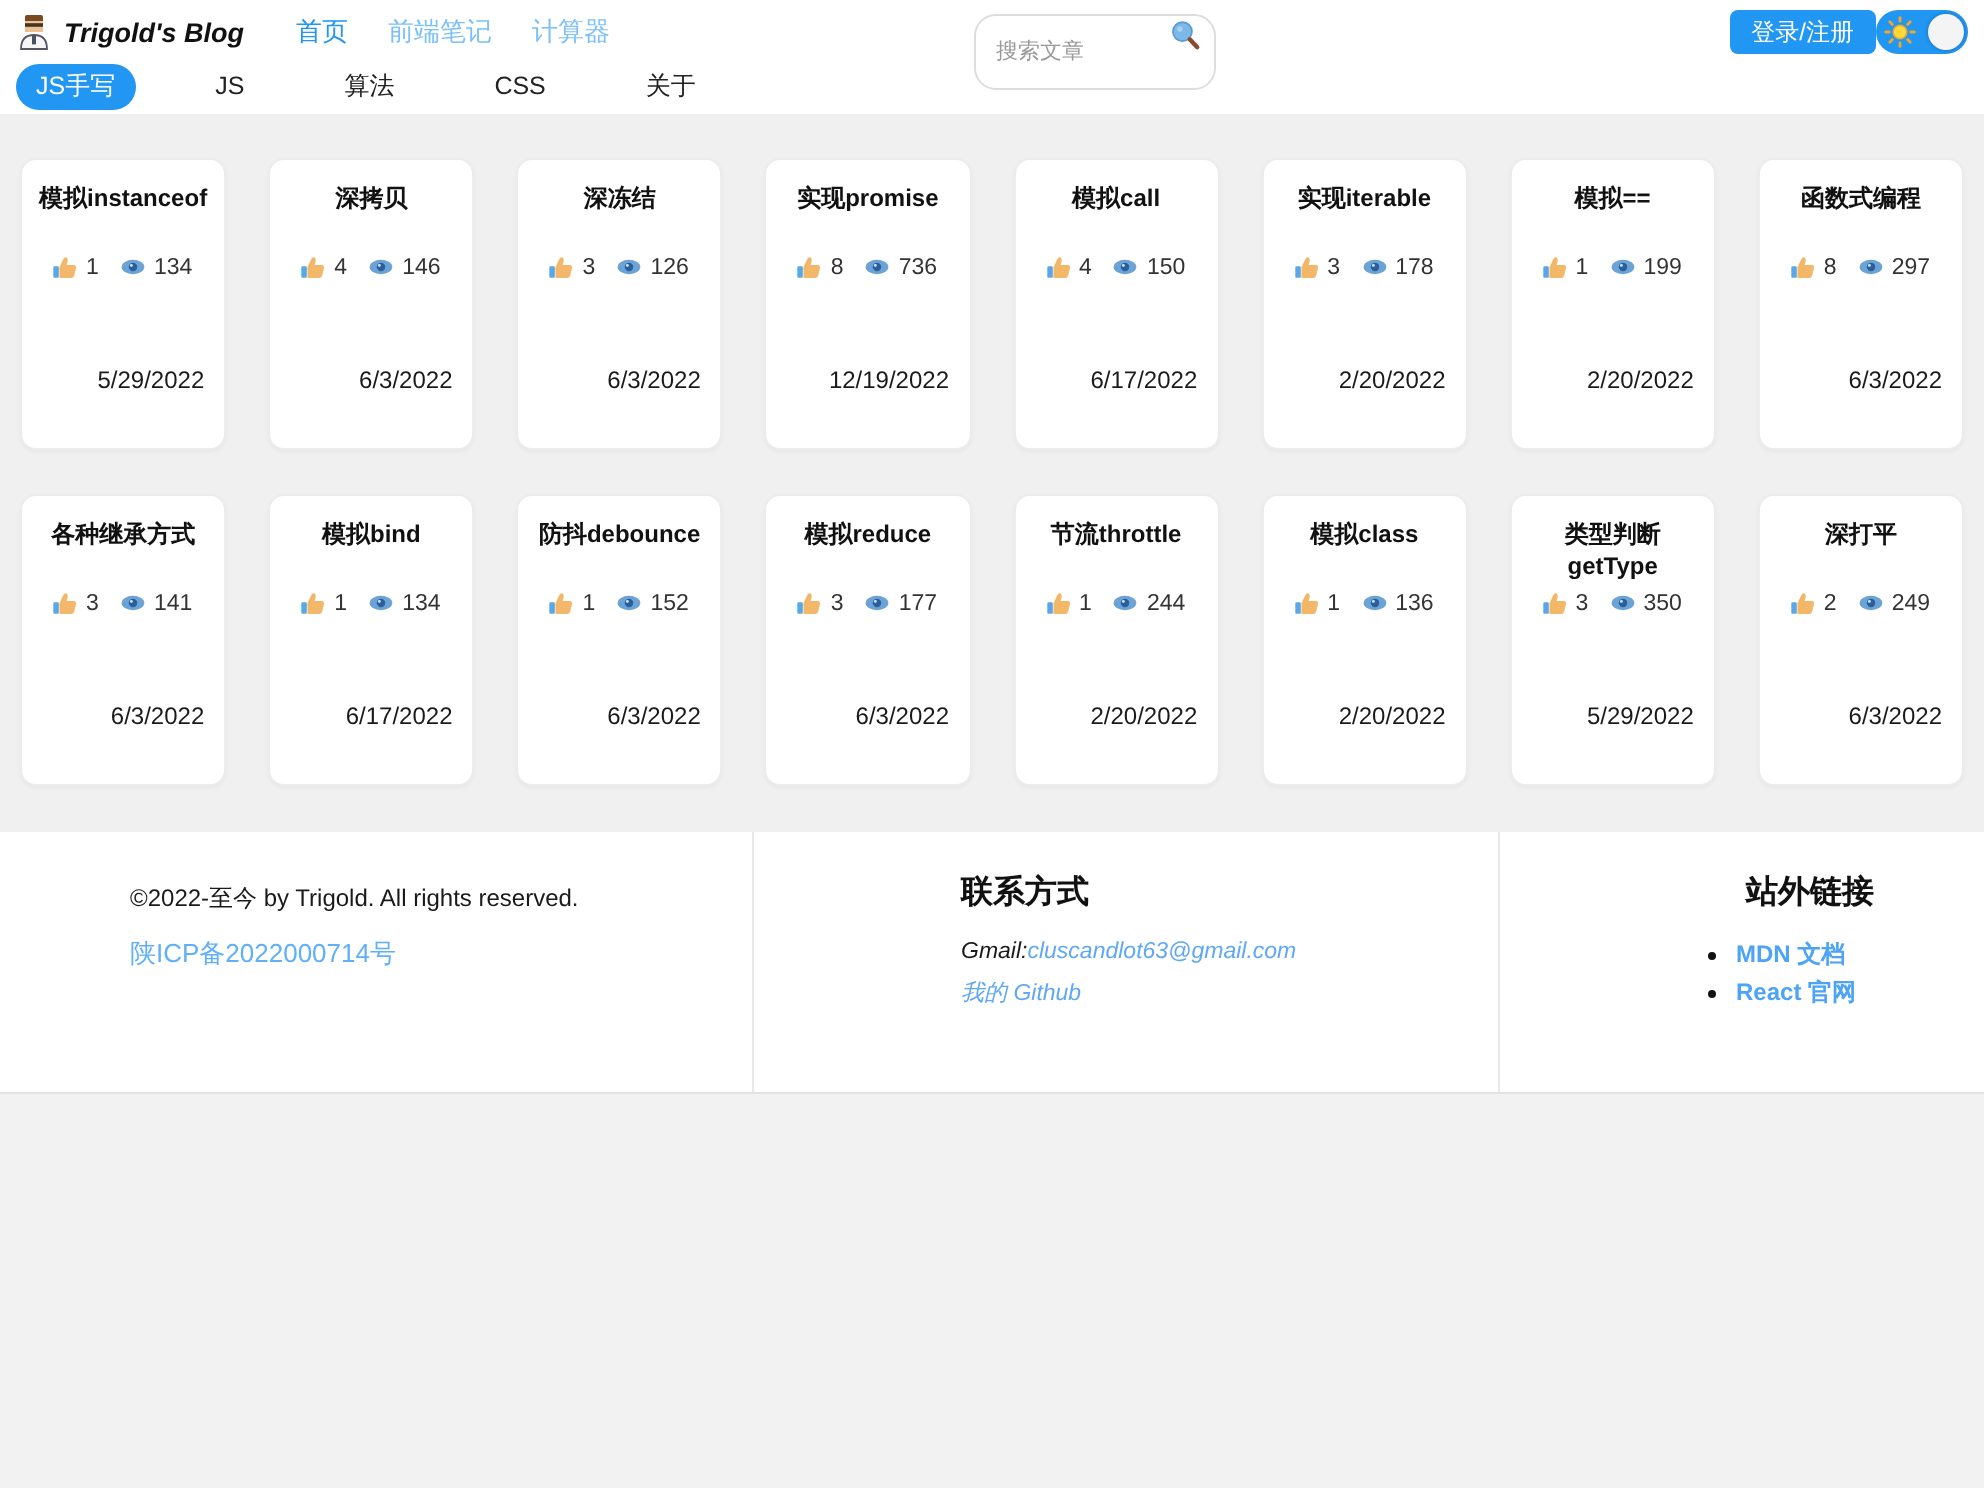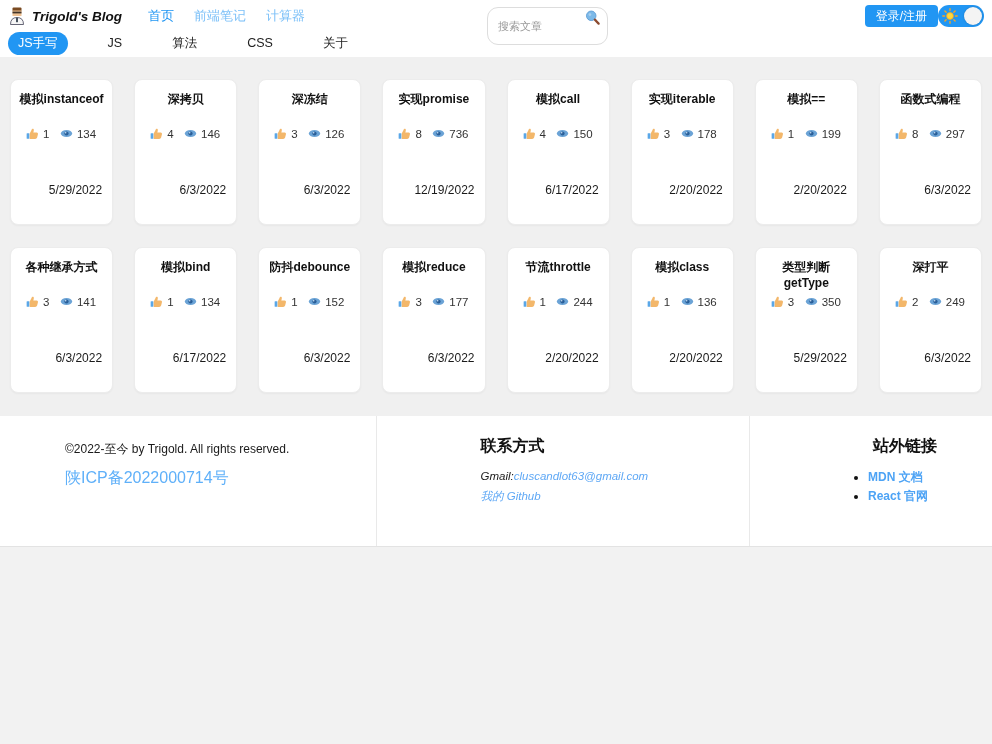--- a/index.html
+++ b/index.html
@@ -41,21 +41,21 @@
   .stat svg { width:13px; height:13px; }
   .card-date { position:absolute; right:10px; bottom:27px; font-size:12px; color:#1a1a1a; }
 
   
   .footer { background:#fff; height:130px; display:flex; flex:0 0 auto; }
   .footer-col { padding-top:18px; }
   .footer-col.c1 { width:377px; border-right:1px solid #e9e9e9; }
   .footer-col.c2 { width:373px; border-right:1px solid #e9e9e9; }
   .footer-col.c3 { width:242px; }
   .copyright-block { margin:7px 0 0 65px; font-size:12px; color:#1a1a1a; }
-  .icp-link { display:inline-block; margin-top:10px; color:#5fb0f9; font-size:16px; text-decoration:none; cursor:pointer; }
+  .icp-link { display:inline-block; margin-top:10px; color:#5fb0f9; font-size:13px; text-decoration:none; cursor:pointer; }
   .contact-block { width:165px; margin:2px auto 0 auto; }
   .footer-heading { font-size:16px; font-weight:bold; color:#111; }
   .contact-line { margin-top:13px; font-size:11.5px; font-style:italic; }
   .gmail-label { color:#1a1a1a; }
   .contact-link { color:#5fa8f5; text-decoration:none; cursor:pointer; font-style:italic; }
   .github-line { margin-top:7px; font-size:11.5px; }
   .external-block { width:110px; margin:2px 32px 0 auto; }
   .external-block .footer-heading { text-align:center; white-space:nowrap; }
   .ext-list { margin:12px 0 0 18px; font-size:12px; }
   .ext-list li { margin-bottom:2px; color:#111;font-weight:bold; }

